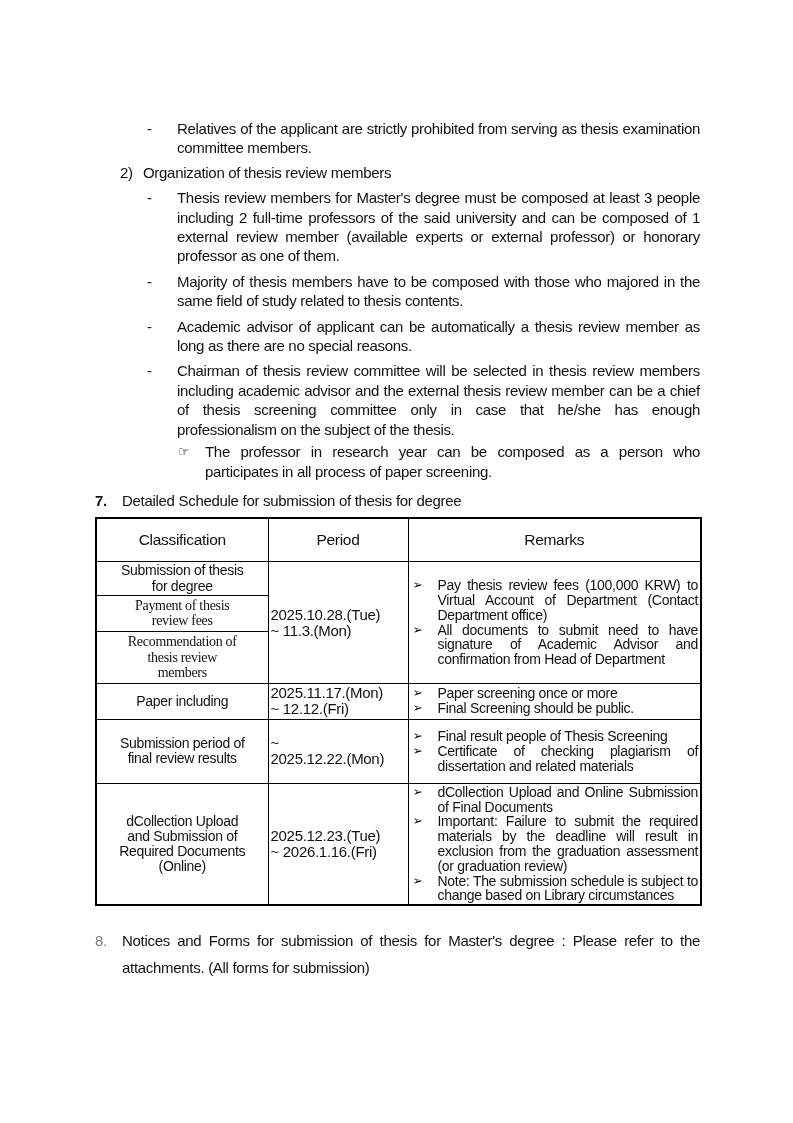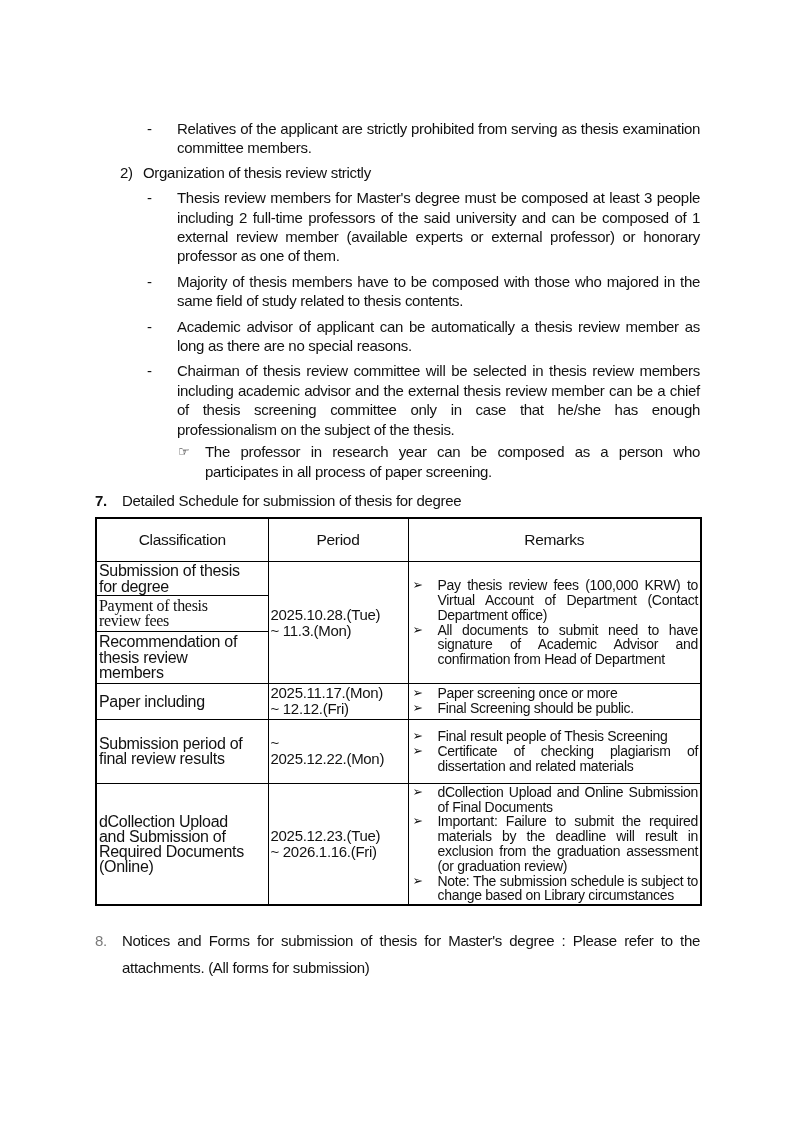--- a/index.html
+++ b/index.html
@@ -36,29 +36,29 @@
     border-collapse: collapse;
     border: 2px solid #000000;
     table-layout: fixed;
   }
   table.schedule td {
     border: 1px solid #000;
     padding: 1px 2px;
     letter-spacing: -0.3px;
   }
   td.th  { text-align: center; vertical-align: middle; font-size: 15.5px; height: 40px; }
-  td.cls { text-align: left; vertical-align: middle; font-size: 16px; line-height: 15.2px; white-space: pre-line; }
+  td.cls { text-align: center; vertical-align: middle; font-size: 14px; line-height: 15.2px; white-space: pre-line; }
   td.per { text-align: left; vertical-align: middle; font-size: 15px;   line-height: 16px;   white-space: pre-line; }
   td.rem { vertical-align: middle; padding: 2px 3px 2px 4px; }
   .ri      { display: flex; font-size: 14px; line-height: 14.8px; }
   .ri .m   { flex: none; width: 25px; padding-left: 2px; font-size: 12.5px; }
   .ri .t   { flex: 1; text-align: justify; }
   tr.r-sub1 td.cls { height: 30px; }
   tr.r-sub2 td.cls { height: 33px; font-family: Liberation Serif, serif; }
-  tr.r-sub3 td.cls { height: 49px; }
+  tr.r-sub3 td.cls { height: 49px; font-family: Liberation Serif, serif; }
   tr.r-paper td { height: 33px; }
   tr.r-final td { height: 61px; margin-top: 27px; }
   
   .footer-title {
     margin-top: 28px;
     text-align: center;
     font-size: 24px;
     font-weight: bold;
     letter-spacing: -0.5px;
   }
@@ -68,21 +68,21 @@
 
 <div class="page">
 
   <div class="li b1 txt">
     <span class="mk">-</span>
     <span class="tx">Relatives of the applicant are strictly prohibited from serving as thesis examination committee members.</span>
   </div>
 
   <div class="li numi txt">
     <span class="mk">2)</span>
-    <span class="tx">Organization of thesis review strictly</span>
+    <span class="tx">Organization of thesis review members</span>
   </div>
 
   <div class="li b1 txt">
     <span class="mk">-</span>
     <span class="tx">Thesis review members for Master's degree must be composed at least 3 people including 2 full-time professors of the said university and can be composed of 1 external review member (available experts or external professor) or honorary professor as one of them.</span>
   </div>
 
   <div class="li b1 txt">
     <span class="mk">-</span>
     <span class="tx">Majority of thesis members have to be composed with those who majored in the same field of study related to thesis contents.</span>

